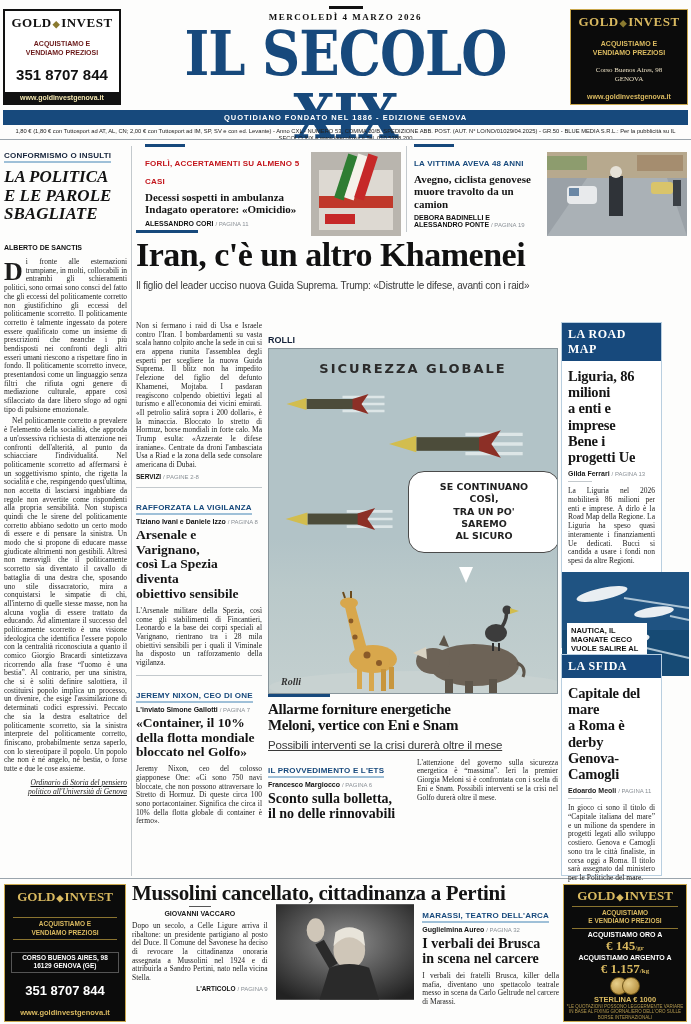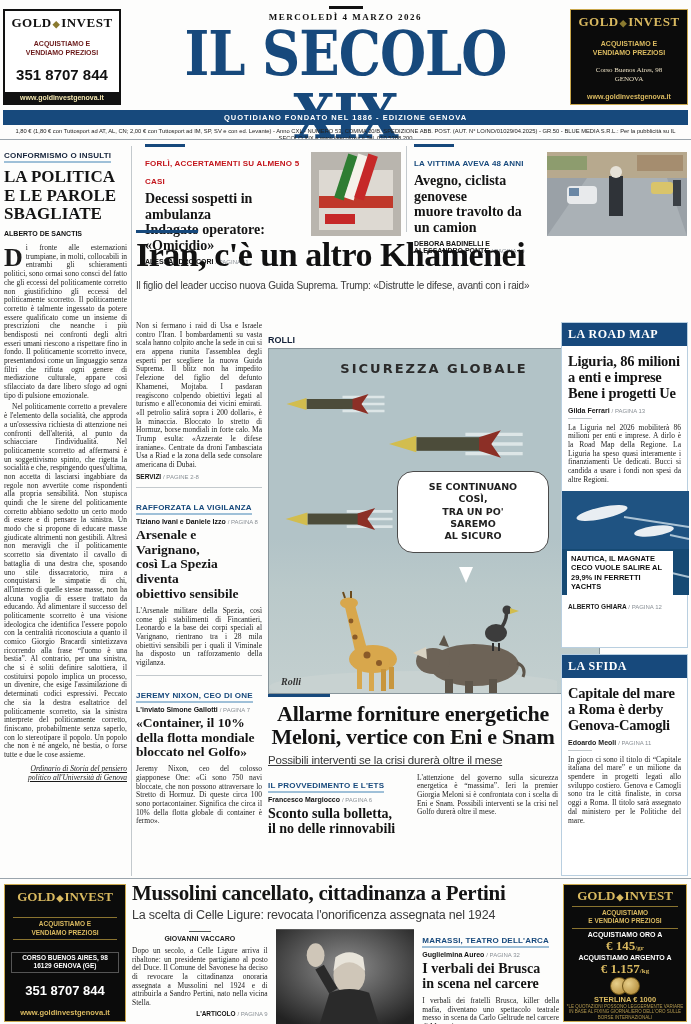--- a/index.html
+++ b/index.html
@@ -46,74 +46,74 @@
   .kicker.red{color:#c3161c;}
   .kicker.dark{color:#15233a;}
   .byline{font:bold 7px "Liberation Sans",sans-serif;color:#111;margin:3px 0 2px;}
   .pageref{font:6px "Liberation Sans",sans-serif;color:#8a9096;font-weight:normal;}
   .hserif{font-family:"Liberation Serif",serif;font-weight:bold;color:#141414;}
   .body-text{font:7.5px/1.16 "Liberation Serif",serif;color:#1c1c1c;text-align:justify;}
   .tagline{font:bold 6.5px "Liberation Sans",sans-serif;color:#111;}
 
   
   .editorial{position:absolute;left:4px;top:144px;width:123px;}
-  .editorial .hl{font-size:17px;line-height:1.1;margin:5px 0 6px;}
+  .editorial .hl{font-size:17px;line-height:1.1;margin:5px 0 20px;font-style:italic;}
   .editorial .byline{margin-bottom:7px;}
   .dropcap{float:left;font:bold 26px/0.85 "Liberation Serif",serif;padding:3px 3px 0 0;}
   .ed-footer{font:italic 7.5px/1.25 "Liberation Serif",serif;text-align:right;margin-top:4px;text-decoration:underline;}
 
   .box-forli{position:absolute;left:145px;top:144px;width:256px;height:88px;}
   .box-avegno{position:absolute;left:414px;top:144px;width:273px;height:88px;}
   .newsbox-text{width:160px;}
   .newsbox{display:flex;justify-content:space-between;}
-  .newsbox .hl{font-size:14px;line-height:1.12;margin:3px 0 4px;}
+  .newsbox .hl{font-size:11px;line-height:1.12;margin:3px 0 4px;}
   .photo{border:0;display:block;}
 
   
   .lead{position:absolute;left:136px;top:230px;width:422px;}
   .lead .topbar{width:62px;}
   .lead-hl{font-family:"Liberation Serif",serif;font-weight:bold;font-size:34px;line-height:1.02;
            letter-spacing:-.5px;color:#111;}
   .lead-sub{font:10px "Liberation Sans",sans-serif;color:#3a3a3a;letter-spacing:-.2px;margin-top:7px;}
 
   .midcol{position:absolute;left:136px;top:322px;width:126px;}
   .midcol .sect{margin-top:8px;}
   .midcol .hl{font-size:13.5px;line-height:1.1;margin:3px 0 5px;}
   .sect-rule{height:1px;background:#c3c9cd;margin:7px 0;}
 
   
   .cartoon{position:absolute;left:268px;top:329px;width:332px;}
   .cartoon-label{font:bold 9px "Liberation Sans",sans-serif;color:#15233a;margin-bottom:3px;
                  display:inline-block;border-bottom:0;}
   .cartoon-box{position:relative;width:288px;height:344px;border:1px solid #88959b;
-               background:linear-gradient(#b2c3c7 0%,#b2c3c7 55%,#bac9ca 70%,#c3cfcf 100%);overflow:hidden;padding-left:42px;}
+               background:linear-gradient(#b2c3c7 0%,#b2c3c7 55%,#bac9ca 70%,#c3cfcf 100%);overflow:hidden;}
   .cartoon-title{position:absolute;top:12px;left:0;right:0;text-align:center;
                  font:bold 13px "DejaVu Sans",sans-serif;letter-spacing:2px;color:#2b2b2b;}
   .missile{position:absolute;}
-  .bubble{position:absolute;left:128px;top:122px;width:138px;background:#fff;border:1.5px solid #4a4a4a;
+  .bubble{position:absolute;left:139px;top:122px;width:138px;background:#fff;border:1.5px solid #4a4a4a;
           border-radius:16px;padding:9px 6px;text-align:center;
           font:bold 9.5px/1.3 "DejaVu Sans",sans-serif;color:#222;}
   .bubble-tail{position:absolute;left:190px;top:218px;width:0;height:0;
                border-left:7px solid transparent;border-right:7px solid transparent;
                border-top:16px solid #fff;}
   .animals{position:absolute;left:0;bottom:0;}
   .signature{position:absolute;left:12px;bottom:6px;font:italic bold 10px "Liberation Serif",serif;color:#333;}
 
   
   .energia{position:absolute;left:268px;top:694px;width:290px;}
   .energia .topbar{width:62px;}
-  .energia-hl{font-size:22px;line-height:1.06;letter-spacing:-.3px;text-align:center;}
+  .energia-hl{font-size:15px;line-height:1.06;letter-spacing:-.3px;}
   .energia-sub{font:11.5px "Liberation Sans",sans-serif;color:#3a3a3a;letter-spacing:-.2px;margin:5px 0 8px;text-decoration:underline;}
   .energia-row{display:flex;gap:9px;}
   .energia-left{width:140px;}
   .energia-left .hl{font-size:14px;line-height:1.1;margin-top:3px;}
   .energia-right{width:141px;}
 
   
-  .rcol-box{position:absolute;left:561px;width:127px;border:1px solid #b9cfe0;background:#fff;
+  .rcol-box{position:absolute;left:561px;width:101px;border:1px solid #b9cfe0;background:#fff;
             box-sizing:border-box;padding:0 6px 6px;}
   .rc-road{top:322px;height:326px;}
   .rc-sfida{top:654px;height:222px;}
   .rc-head{margin:0 -6px;background:#17497c;color:#fff;font:bold 12px "Liberation Serif",serif;
            letter-spacing:.5px;padding:4px 6px;}
   .rc-hl{font-size:14.5px;line-height:1.12;letter-spacing:-.2px;margin:7px 0 5px;}
   .rc-byline{font:bold 7px "Liberation Sans",sans-serif;margin-bottom:4px;}
   .rc-rule{height:1px;background:#c3c9cd;margin:4px 0 5px;width:24px;}
   .rc-photo{position:relative;margin:6px -6px 0;}
   .rc-caption{position:absolute;left:5px;right:14px;bottom:4px;background:#fff;padding:3px 4px;
@@ -415,21 +415,20 @@
     <div class="rc-hl hserif pre">Capitale del mare
 a Roma è derby
 Genova-Camogli</div>
     <div class="rc-byline"><span>Edoardo Meoli</span> <span class="pageref">/ PAGINA 11</span></div>
     <div class="rc-rule"></div>
     <div class="body-text">In gioco ci sono il titolo di “Capitale italiana del mare” e un milione da spendere in progetti legati allo sviluppo costiero. Genova e Camogli sono tra le città finaliste, in corsa oggi a Roma. Il titolo sarà assegnato dal ministero per le Politiche del mare.</div>
   </div>
 
   <div class="bottom">
     <div class="bottom-hl hserif">Mussolini cancellato, cittadinanza a Pertini</div>
-    <div class="bottom-sub">La scelta di Celle Ligure: revocata l'onorificenza assegnata nel 1924</div>
     <div class="bottom-row">
       <div class="b-left">
         <div class="b-byline-rule"></div>
         <div class="b-byline">GIOVANNI VACCARO</div>
         <div class="body-text">Dopo un secolo, a Celle Ligure arriva il ribaltone: un presidente partigiano al posto del Duce. Il Comune del Savonese ha deciso di revocare la cittadinanza onoraria assegnata a Mussolini nel 1924 e di attribuirla a Sandro Pertini, nato nella vicina Stella.</div>
         <div class="tagline articolo"><span>L'ARTICOLO</span> <span class="pageref">/ PAGINA 9</span></div>
       </div>
       <svg class="b-photo" width="140" height="96" viewBox="0 0 140 96">
         <rect width="140" height="96" fill="#1d1d1d"></rect>
         <radialGradient id="pg" cx="50%" cy="40%" r="70%">

